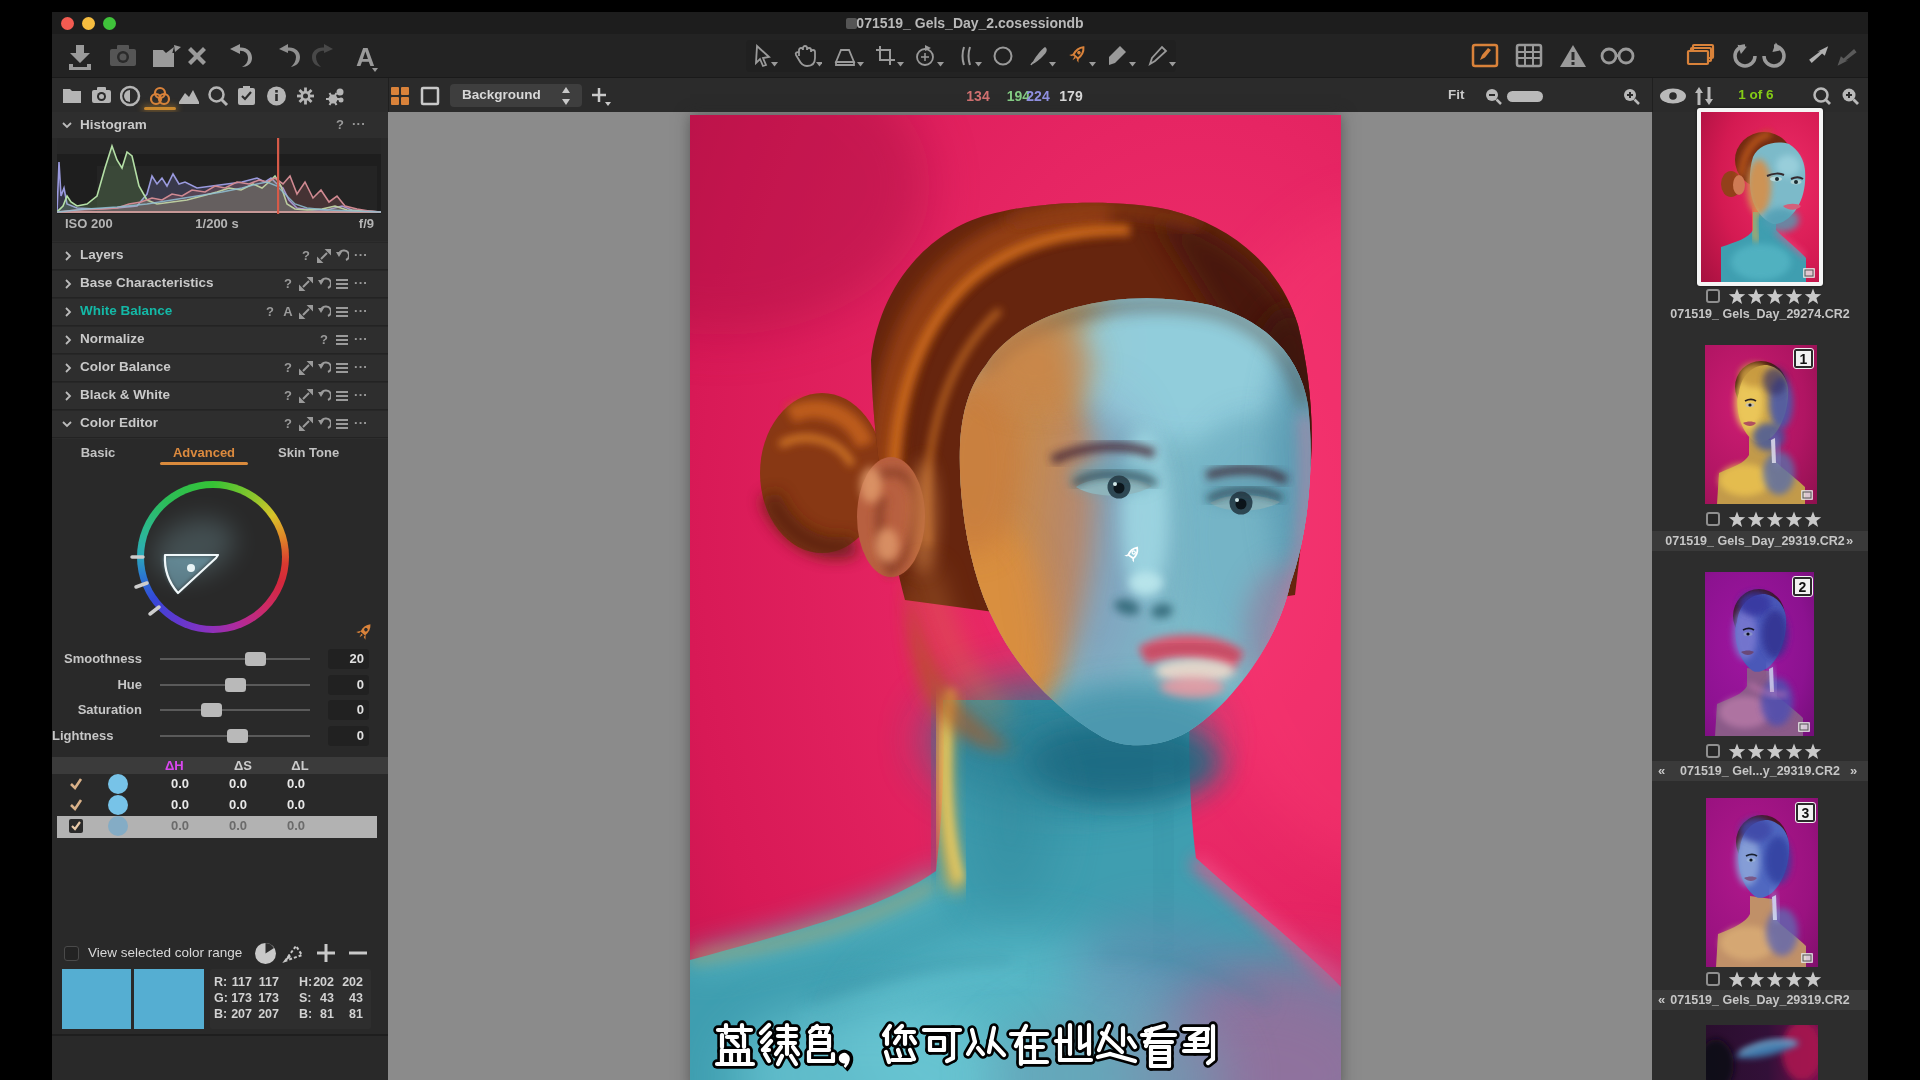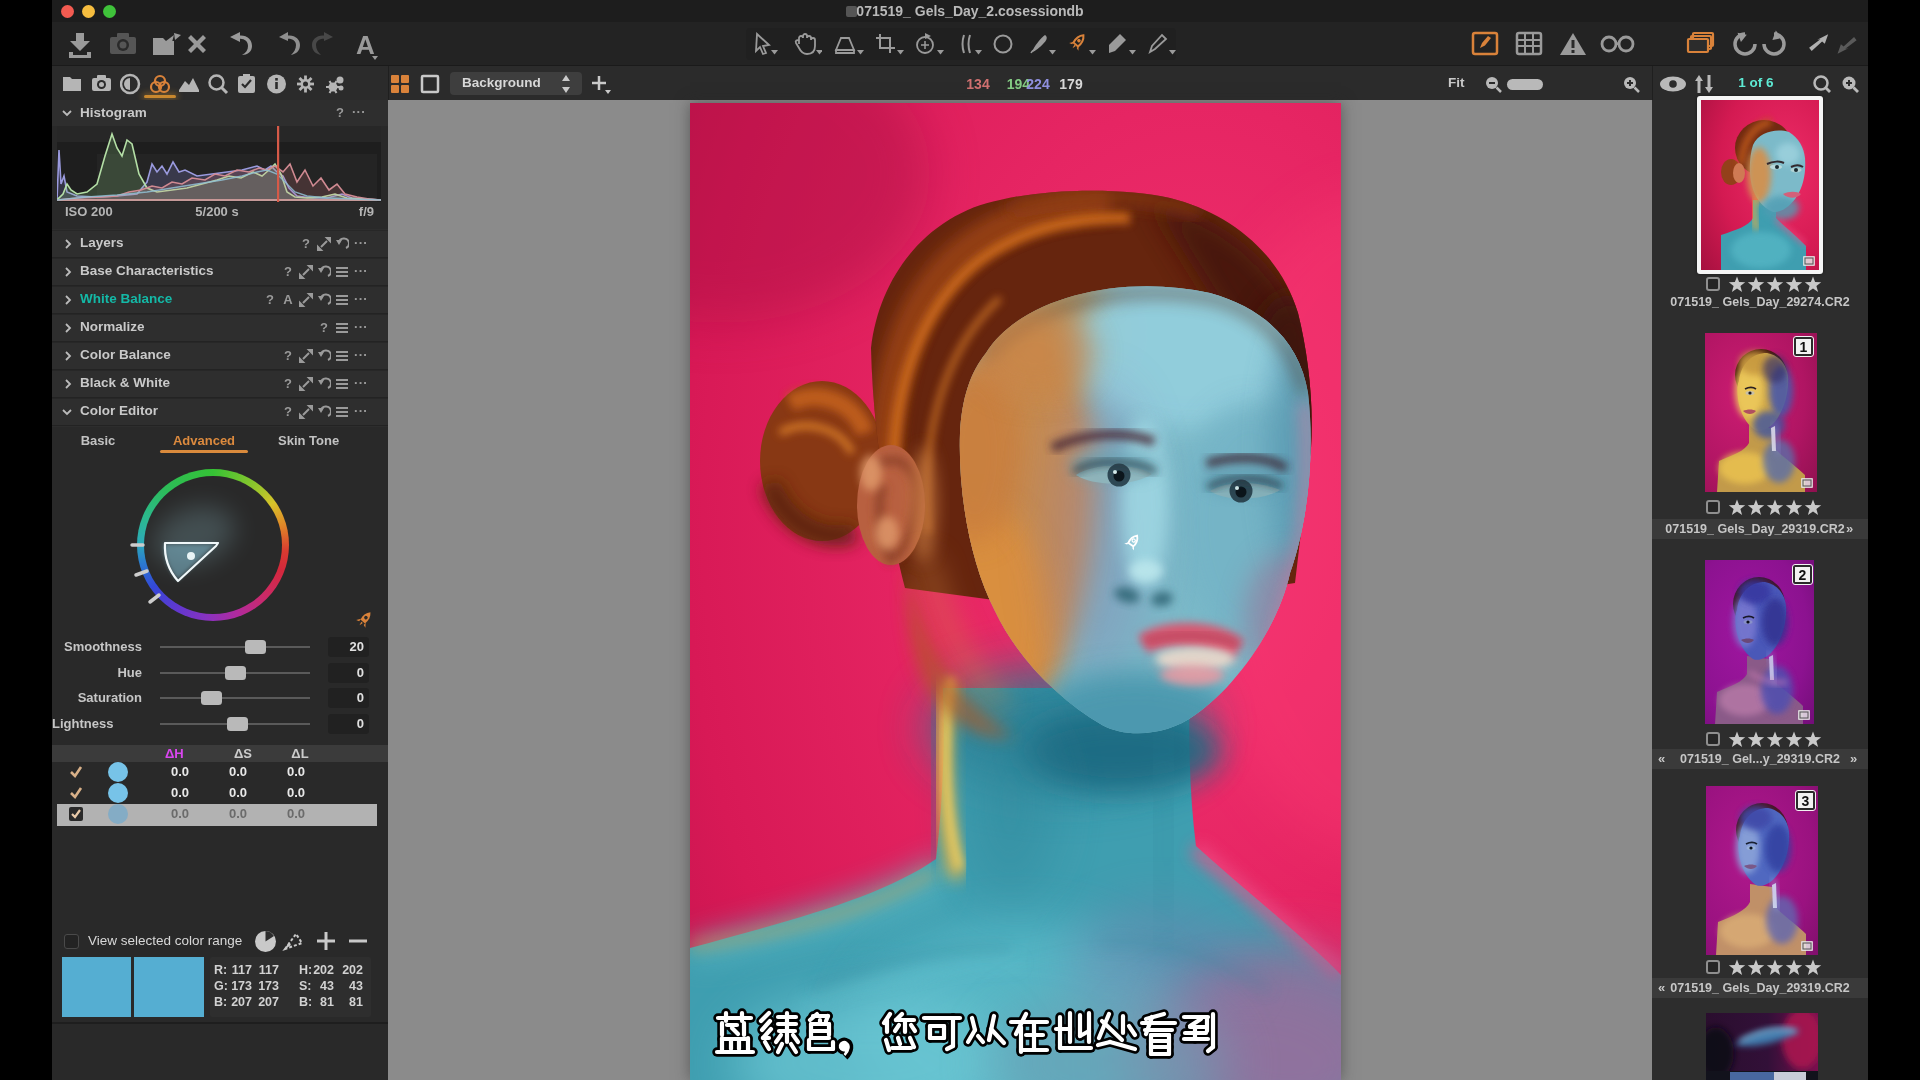--- a/index.html
+++ b/index.html
@@ -1,19 +1,19 @@
 <!DOCTYPE html>
 <html><head>
 <meta charset="utf-8">
 <style>
   * { margin:0; padding:0; box-sizing:border-box; }
   html,body { width:1920px; height:1080px; background:#000; overflow:hidden;
     font-family:"Liberation Sans", sans-serif; }
   .abs { position:absolute; }
-  #win { position:absolute; left:52px; top:0; width:1816px; height:784px; background:#292929; }
+  #win { position:absolute; left:52px; top:12px; width:1816px; height:784px; background:#292929; }
   .txt { position:absolute; white-space:nowrap; }
 </style>
 </head>
 <body>
 <div id="win">
 
   <div class="abs" style="left:0;top:0;width:1816px;height:22px;background:#1d1d1d;"></div>
   <div class="abs" style="left:9px;top:5px;width:13px;height:13px;border-radius:50%;background:#f35b51;"></div>
   <div class="abs" style="left:30px;top:5px;width:13px;height:13px;border-radius:50%;background:#f6bd3f;"></div>
   <div class="abs" style="left:51px;top:5px;width:13px;height:13px;border-radius:50%;background:#3fc23a;"></div>
@@ -304,21 +304,21 @@
         <circle cx="14" cy="9" r="3.8" fill="#2b2b2b"></circle>
       </svg>
       <svg class="abs" style="left:1641px;top:73px;" width="22" height="22">
         <g fill="#b9b9b9">
           <path d="M6,2 L10,8 H2 Z"></path>
           <rect x="4.5" y="7" width="3" height="13"></rect>
           <path d="M16,20 L20,14 h-8 Z"></path>
           <rect x="14.5" y="2" width="3" height="13"></rect>
         </g>
       </svg>
-      <div class="txt" style="left:1660px;top:75px;width:76px;text-align:center;font-size:13.5px;font-weight:bold;color:#5eead4;padding-left:12px;">1 of 6</div>
+      <div class="txt" style="left:1660px;top:75px;width:76px;text-align:center;font-size:13.5px;font-weight:bold;color:#84cc16;padding-left:12px;">1 of 6</div>
       <svg class="abs" style="left:1760px;top:74px;" width="22" height="20">
         <circle cx="9" cy="9" r="6.5" fill="none" stroke="#b9b9b9" stroke-width="2.5"></circle>
         <line x1="13.5" y1="13.5" x2="18" y2="18" stroke="#b9b9b9" stroke-width="2.8"></line>
       </svg>
       <svg class="abs" style="left:1788px;top:74px;" width="22" height="20">
         <circle cx="9" cy="9" r="6.5" fill="#b9b9b9"></circle>
         <line x1="6" y1="9" x2="12" y2="9" stroke="#2b2b2b" stroke-width="2"></line>
         <line x1="9" y1="6" x2="9" y2="12" stroke="#2b2b2b" stroke-width="2"></line>
         <line x1="13.5" y1="13.5" x2="18" y2="18" stroke="#b9b9b9" stroke-width="2.8"></line>
       </svg>
@@ -340,21 +340,21 @@
           <rect x="0" y="0" width="324" height="16" fill="#272727"></rect>
           <rect x="40" y="28" width="280" height="48" fill="#242424"></rect>
           <path d="M0,74 L2,24 L4,58 L7,50 L10,66 L20,70 L40,71 L60,70 L80,68 L90,56 L95,38 L100,46 L105,40 L110,48 L116,36 L122,46 L128,44 L140,50 L155,48 L170,46 L185,44 L200,40 L208,44 L214,40 L220,46 L226,50 L232,62 L240,70 L255,72 L270,72 L285,68 L295,72 L324,74 Z" fill="rgba(130,130,215,0.22)" stroke="#9a9ade" stroke-width="1.6"></path>
           <path d="M0,74 L6,68 L10,58 L14,64 L20,68 L30,66 L40,58 L48,30 L55,8 L60,22 L65,30 L70,14 L75,18 L82,48 L90,62 L100,66 L115,64 L130,62 L145,58 L160,54 L172,50 L184,52 L196,46 L205,50 L212,44 L218,38 L224,48 L230,66 L238,71 L250,72 L265,71 L278,68 L290,72 L324,74 Z" fill="rgba(150,220,140,0.20)" stroke="#b4dfa6" stroke-width="1.6"></path>
           <path d="M0,74 L20,72 L45,71 L60,70 L72,66 L84,64 L95,60 L105,62 L115,56 L125,58 L135,52 L148,54 L158,48 L168,50 L180,44 L192,46 L202,42 L210,44 L218,40 L226,46 L233,38 L240,56 L248,44 L256,60 L264,52 L272,64 L280,58 L288,68 L300,71 L312,73 L324,74 Z" fill="rgba(220,120,130,0.18)" stroke="#d08a92" stroke-width="1.6"></path>
           <path d="M0,74 L30,71 L60,69 L90,66 L115,62 L140,58 L165,54 L185,50 L200,46 L210,44 L220,48 L228,56 L238,66 L250,70 L270,72 L324,74" fill="none" stroke="#8fc0d4" stroke-width="1.4" opacity="0.85"></path>
           <rect x="220" y="0" width="2.2" height="76" fill="#d65a48"></rect>
         </svg>
       </div>
       <div class="txt" style="left:13px;top:104px;font-size:13px;font-weight:bold;color:#b5b5b5;">ISO 200</div>
-      <div class="txt" style="left:120px;top:104px;width:90px;text-align:center;font-size:13px;font-weight:bold;color:#b5b5b5;">5/200 s</div>
+      <div class="txt" style="left:120px;top:104px;width:90px;text-align:center;font-size:13px;font-weight:bold;color:#b5b5b5;">1/200 s</div>
       <div class="txt" style="left:280px;top:104px;width:42px;text-align:right;font-size:13px;font-weight:bold;color:#b5b5b5;">f/9</div>
 
       <div id="secheads">
         <div class="abs" style="left:0;top:129px;width:336px;height:198px;background:#2d2d2d;"></div>
         <div class="abs" style="left:0;top:130px;width:336px;height:28px;background:#2e2e2e;border-top:1px solid #272727;border-bottom:1px solid #232323;"></div>
         <svg class="abs" style="left:12px;top:139px;" width="8" height="10">
             <polyline points="2,1 6,5 2,9" fill="none" stroke="#bbb" stroke-width="1.8"></polyline>
           </svg>
         <div class="txt" style="left:28px;top:135px;font-size:13.5px;font-weight:bold;color:#c9c9c9;">Layers</div>
         <div class="txt" style="left:246px;top:136px;width:16px;text-align:center;font-size:13px;font-weight:bold;color:#9a9a9a;">?</div>

